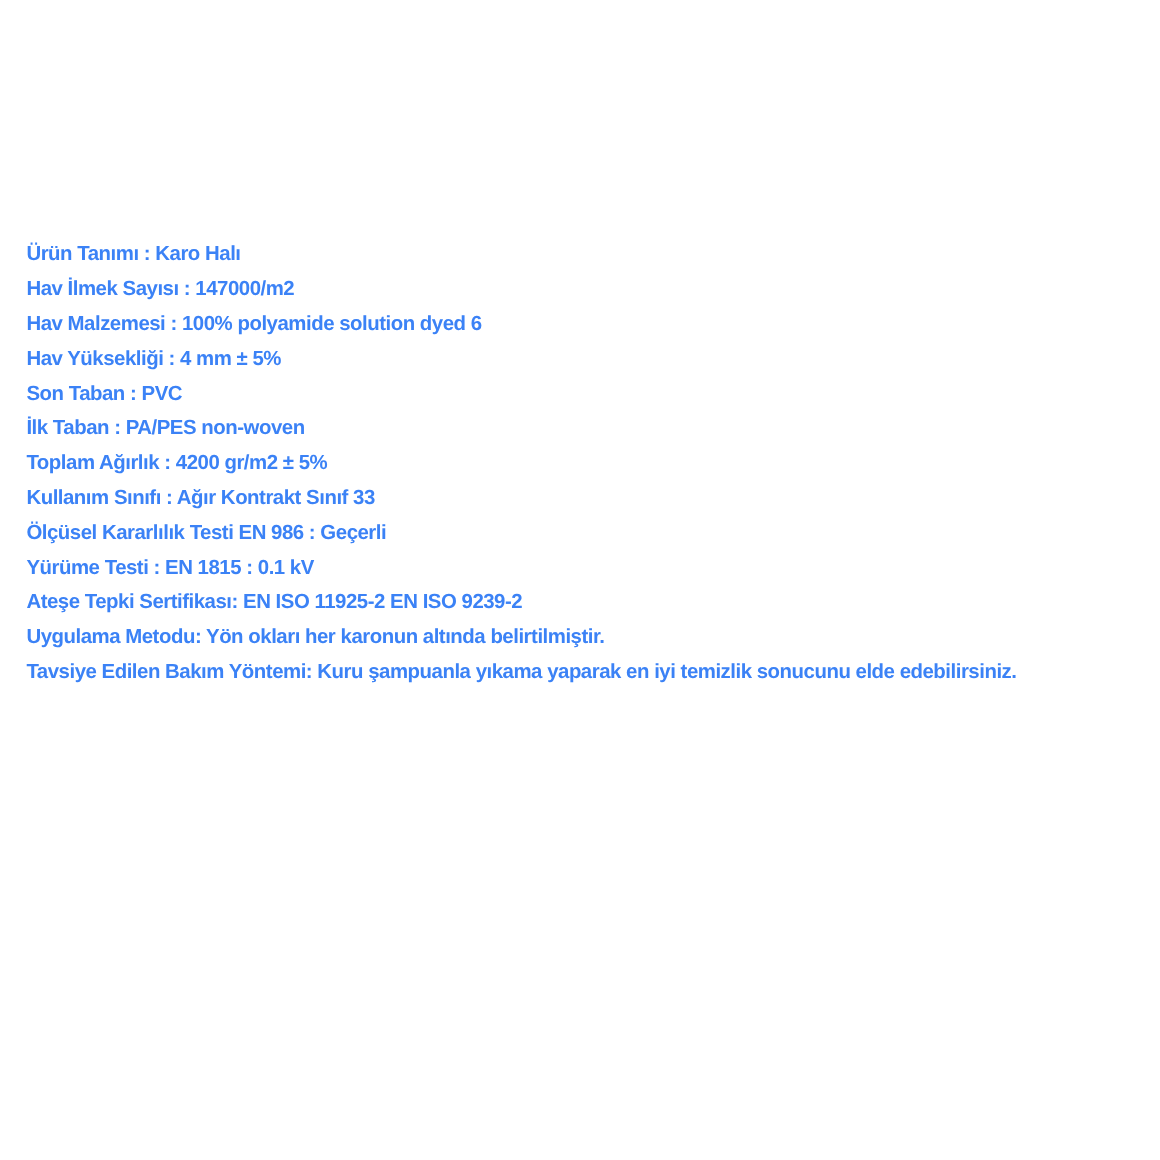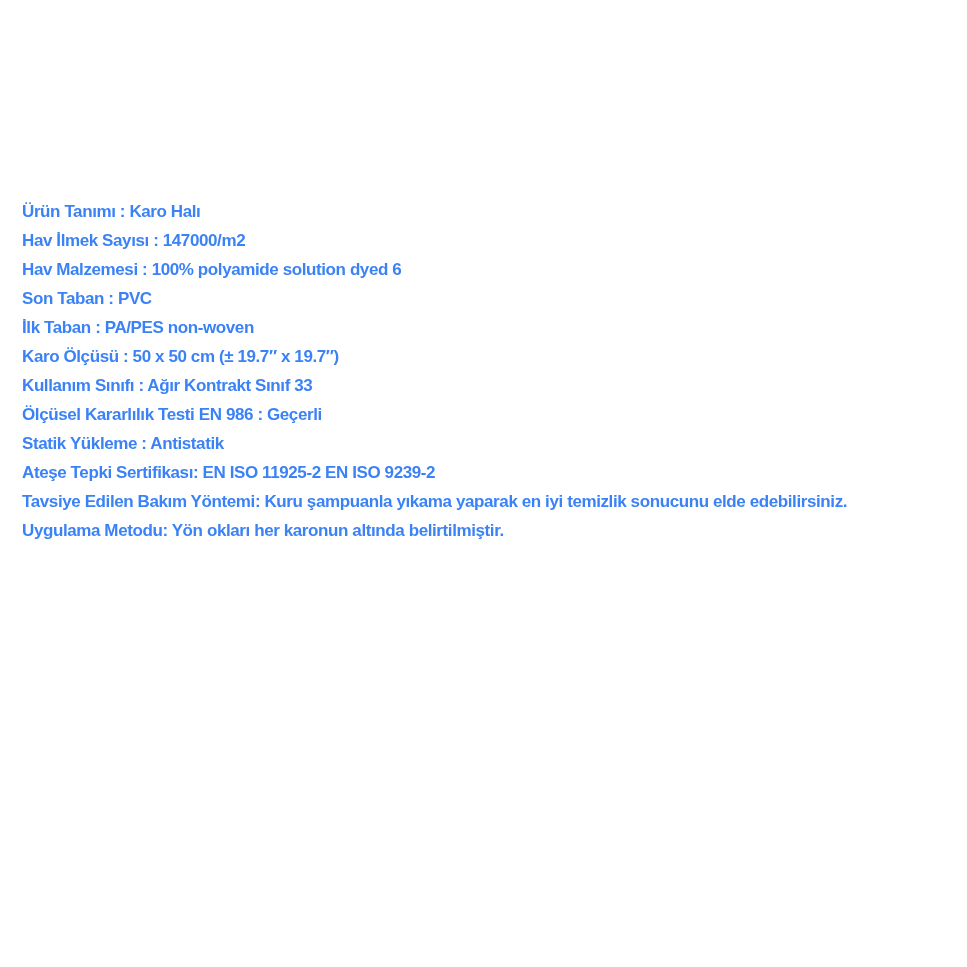--- a/index.html
+++ b/index.html
@@ -29,22 +29,23 @@
     white-space: pre-wrap;
   }
 </style>
 </head>
 <body>
 
 <div class="spec-sheet">
     <div class="spec-line">Ürün Tanımı : Karo Halı</div>
     <div class="spec-line">Hav İlmek Sayısı : 147000/m2</div>
     <div class="spec-line">Hav Malzemesi : 100% polyamide solution dyed 6</div>
+    <div class="spec-line">Hav Yüksekliği : 4 mm ± 5%</div>
     <div class="spec-line">Son Taban : PVC</div>
     <div class="spec-line">İlk Taban : PA/PES non-woven</div>
-    <div class="spec-line">Karo Ölçüsü : 50 x 50 cm (± 19.7″ x 19.7″)</div>
+    <div class="spec-line">Toplam Ağırlık : 4200 gr/m2 ± 5%</div>
     <div class="spec-line">Kullanım Sınıfı : Ağır Kontrakt Sınıf 33</div>
     <div class="spec-line">Ölçüsel Kararlılık Testi EN 986 : Geçerli</div>
-    <div class="spec-line">Statik Yükleme : Antistatik</div>
+    <div class="spec-line">Yürüme Testi : EN 1815 : 0.1 kV</div>
     <div class="spec-line">Ateşe Tepki Sertifikası: EN ISO 11925-2 EN ISO 9239-2</div>
+    <div class="spec-line">Uygulama Metodu: Yön okları her karonun altında belirtilmiştir.</div>
     <div class="spec-line">Tavsiye Edilen Bakım Yöntemi: Kuru şampuanla yıkama yaparak en iyi temizlik sonucunu elde edebilirsiniz.</div>
-    <div class="spec-line">Uygulama Metodu: Yön okları her karonun altında belirtilmiştir.</div>
   </div>
 
 </body></html>

